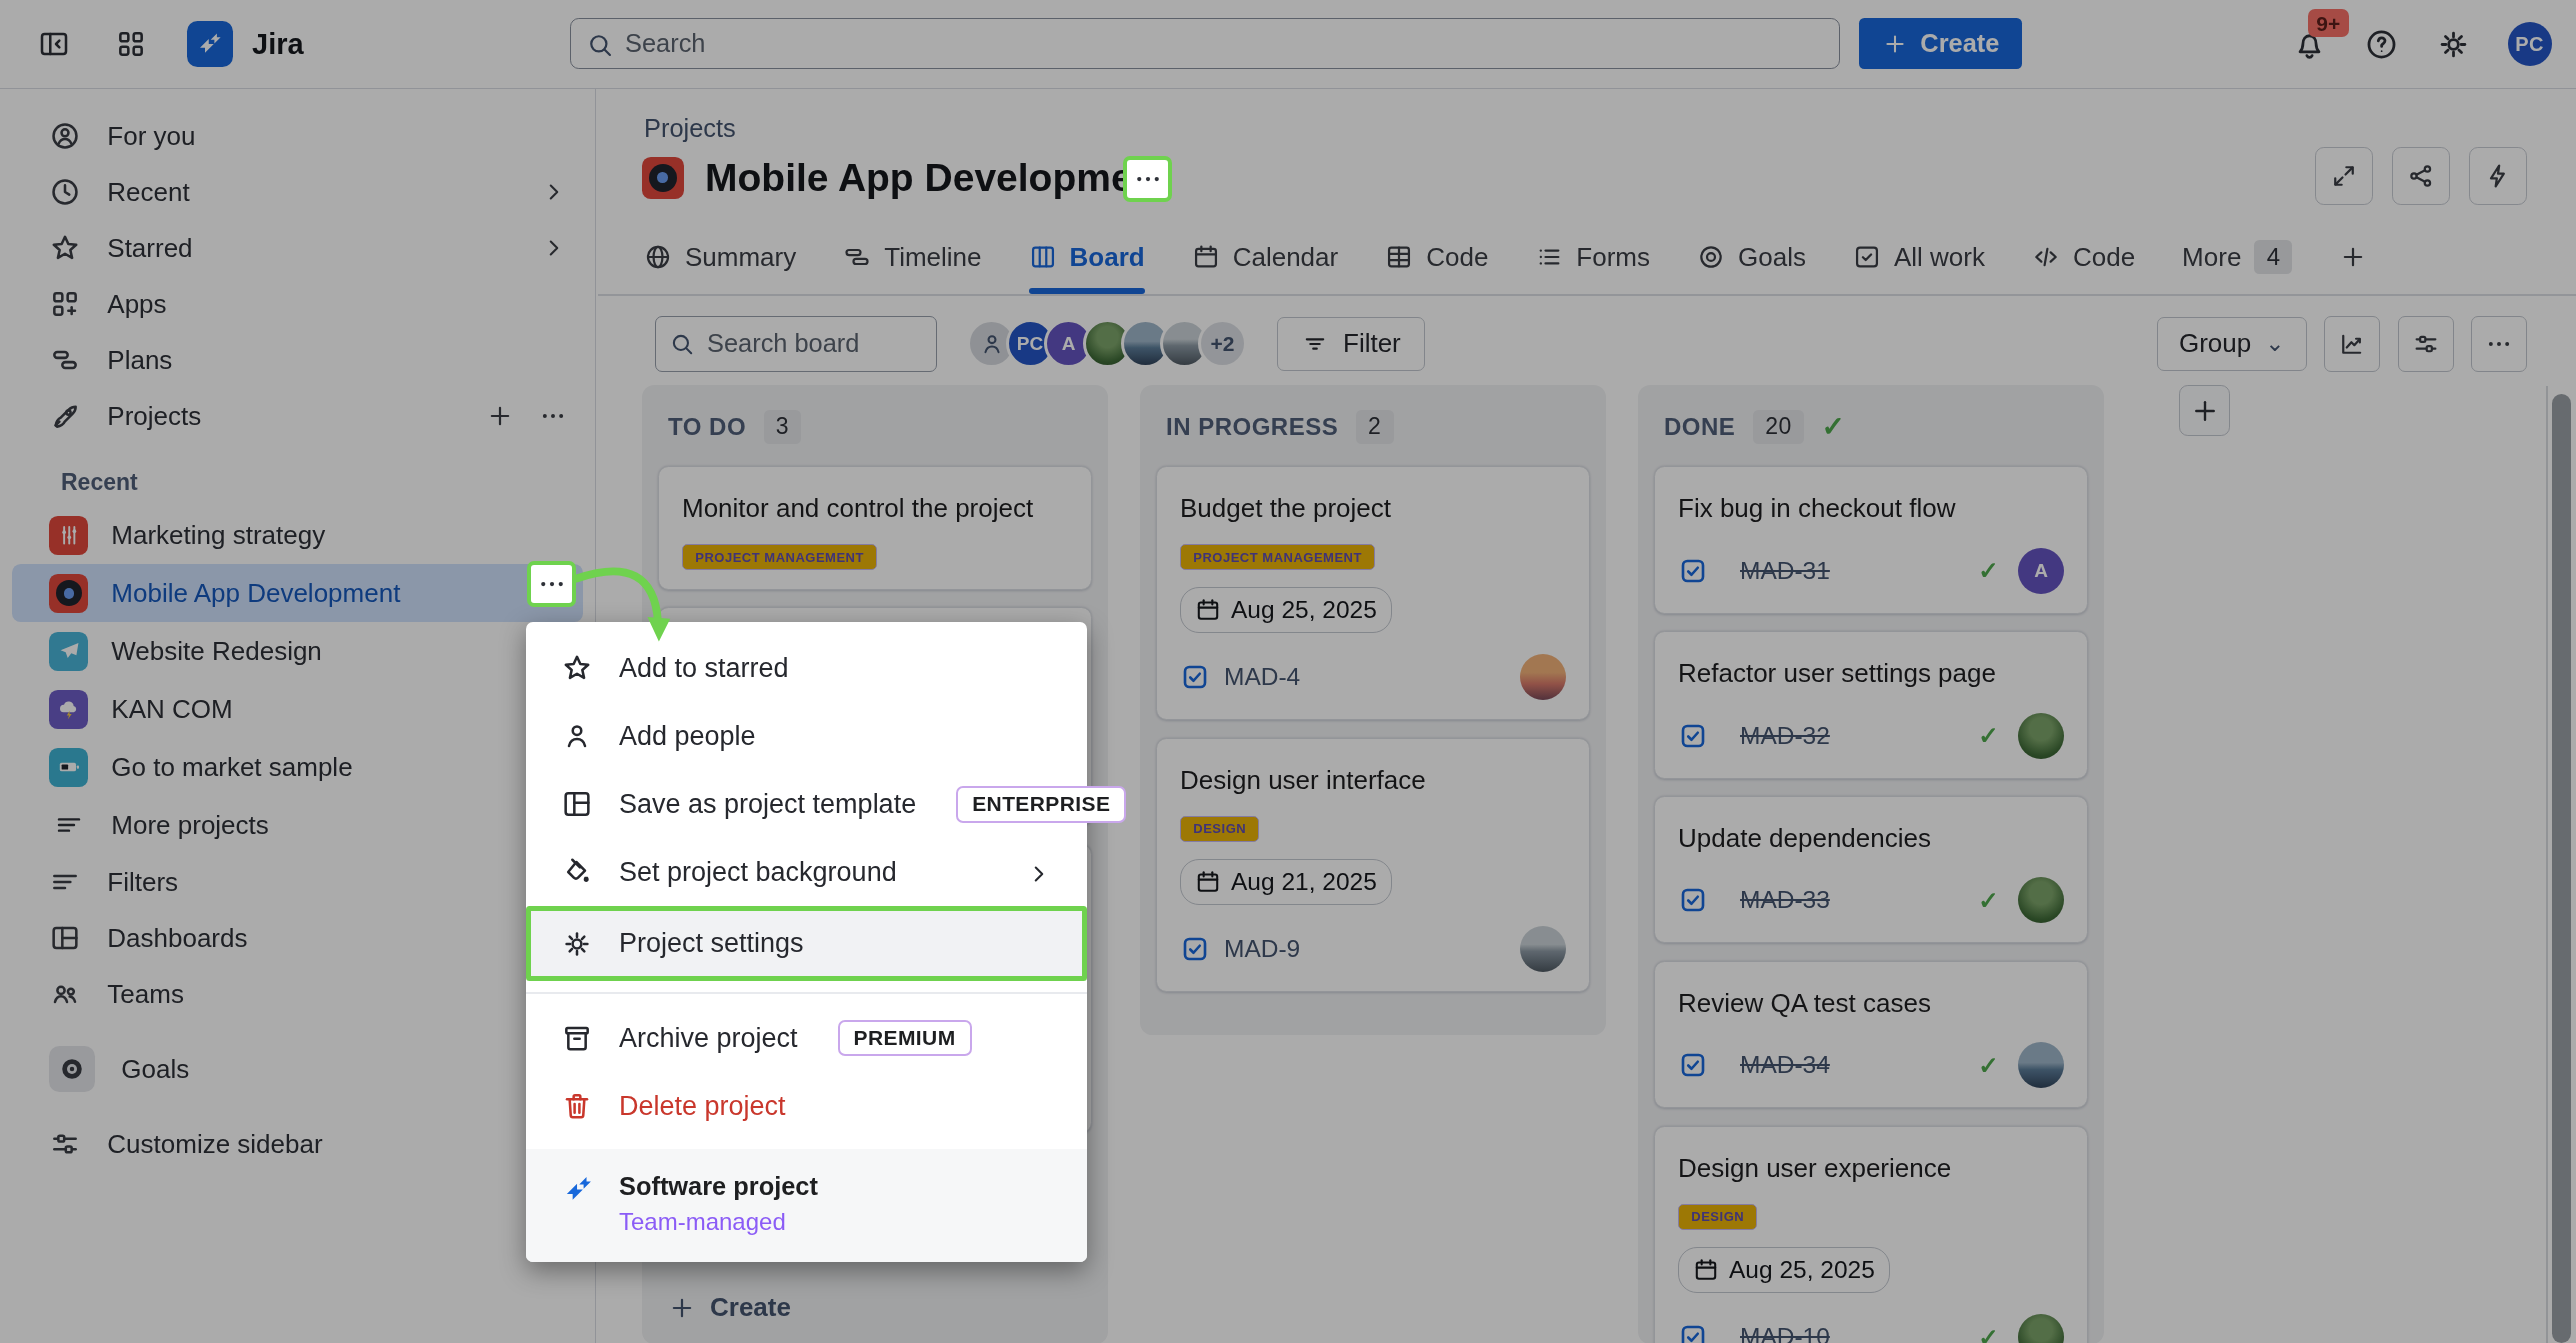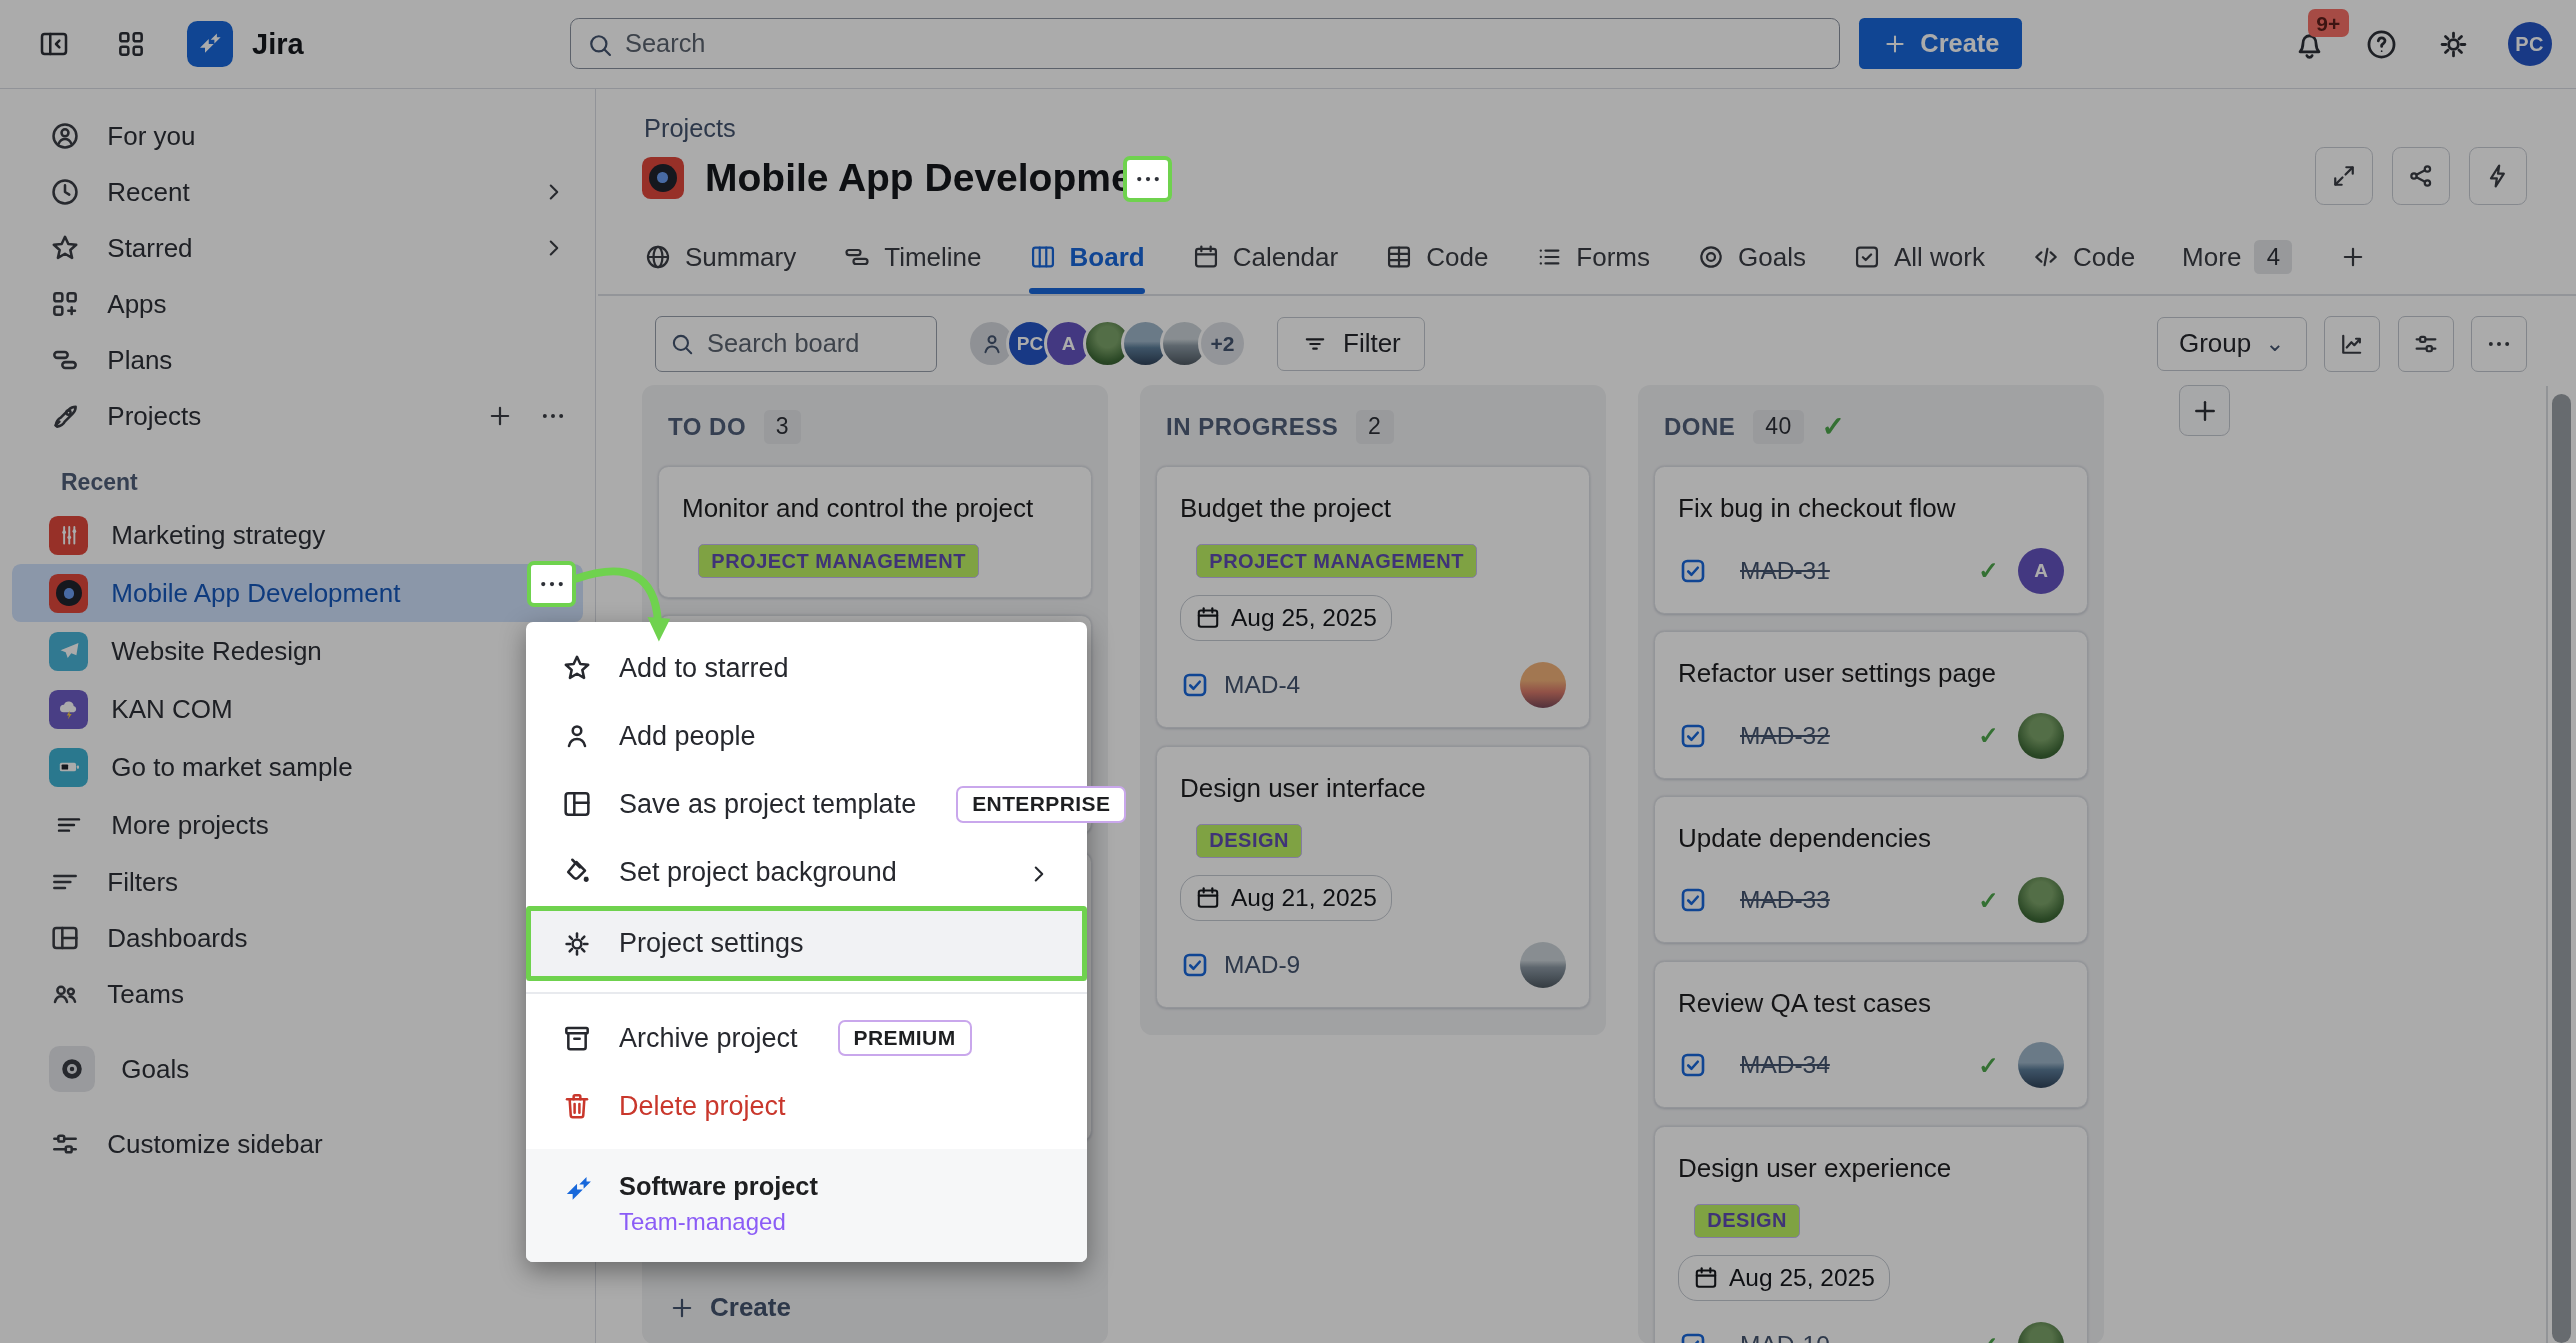--- a/index.html
+++ b/index.html
@@ -73,21 +73,21 @@
   .chevron-glyph{font-size:23px;color:#44546F;line-height:1;}
   
   .board{position:absolute;left:44px;top:296px;display:flex;gap:32px;align-items:flex-start;}
   .col{width:466px;background:#F1F2F4;border-radius:12.3px;box-sizing:border-box;display:flex;flex-direction:column;}
   .col-h{display:flex;align-items:center;gap:17.5px;padding:24.5px 26px 12.3px;font-size:24px;font-weight:700;letter-spacing:0.5px;color:#505F79;}
   .count-chip{background:#E4E6E9;border-radius:5.3px;padding:3.5px 12.3px;font-size:23px;font-weight:400;color:#2E3138;}
   .done-check-h{color:#4EA84C;font-size:28px;font-weight:700;}
   .cards{padding:10.5px 16px 16px;display:flex;flex-direction:column;gap:17.5px;}
   .card{background:#fff;border:0.9px solid #DCDFE4;border-radius:10.5px;box-shadow:0 0.9px 2.6px rgba(9,30,66,.18);padding:23px 23px 19px;box-sizing:border-box;}
   .card-title{font-size:26px;color:#1E1F21;line-height:1.4;}
-  .tag{display:inline-block;margin-top:17.5px;background:#bef264;border:1.8px solid #C4B8F3;color:#5E4DB2;font-size:20px;font-weight:700;letter-spacing:0.5px;border-radius:5.3px;padding:4.4px 12.3px;margin-left:16px;}
+  .tag{display:inline-block;margin-top:17.5px;background:#eab308;border:1.8px solid #C4B8F3;color:#5E4DB2;font-size:13px;font-weight:700;letter-spacing:0.5px;border-radius:5.3px;padding:4.4px 12.3px;}
   .date-chip{display:inline-flex;align-items:center;gap:10px;margin-top:17.5px;border:1.8px solid #C4C9D1;border-radius:19px;padding:8px 14px;font-size:24.5px;color:#16181D;}
   .card-foot{margin-top:21px;display:flex;align-items:center;gap:14px;}
   .key{font-size:24.5px;color:#44546F;}
   .key.strike{text-decoration:line-through;margin-left:18px;}
   .foot-spacer{flex:1 1 auto;}
   .mini-check{color:#4EA84C;font-size:24.5px;font-weight:700;margin-right:5.3px;}
   .card-av{width:46px;height:46px;border-radius:50%;flex:0 0 auto;display:flex;align-items:center;justify-content:center;color:#fff;font-size:19px;font-weight:700;}
   .cb{color:#1868DB;flex:0 0 auto;display:flex;}
   .shell{height:219px;} .shell2{height:289px;}
   .col-create{margin-top:auto;display:flex;align-items:center;gap:14px;padding:17.5px 26px 21px;font-size:26px;font-weight:600;color:#44546F;}
@@ -748,21 +748,21 @@
             <span class="foot-spacer"></span>
             <span class="card-av av-street"></span>
           </div>
         </div>
       </div>
     </div>
 
     <div class="col" style="height:959px;">
       <div class="col-h">
         <span>DONE</span>
-        <span class="count-chip">40</span>
+        <span class="count-chip">20</span>
         <span class="done-check-h">✓</span>
       </div>
       <div class="cards">
         <div class="card">
           <div class="card-title">Fix bug in checkout flow</div>
           <div class="card-foot">
             <span class="cb">
                 <svg class="ic" width="30" height="30" viewBox="0 0 34 34">
                   <use href="#i-checkbox"></use>
                 </svg>

